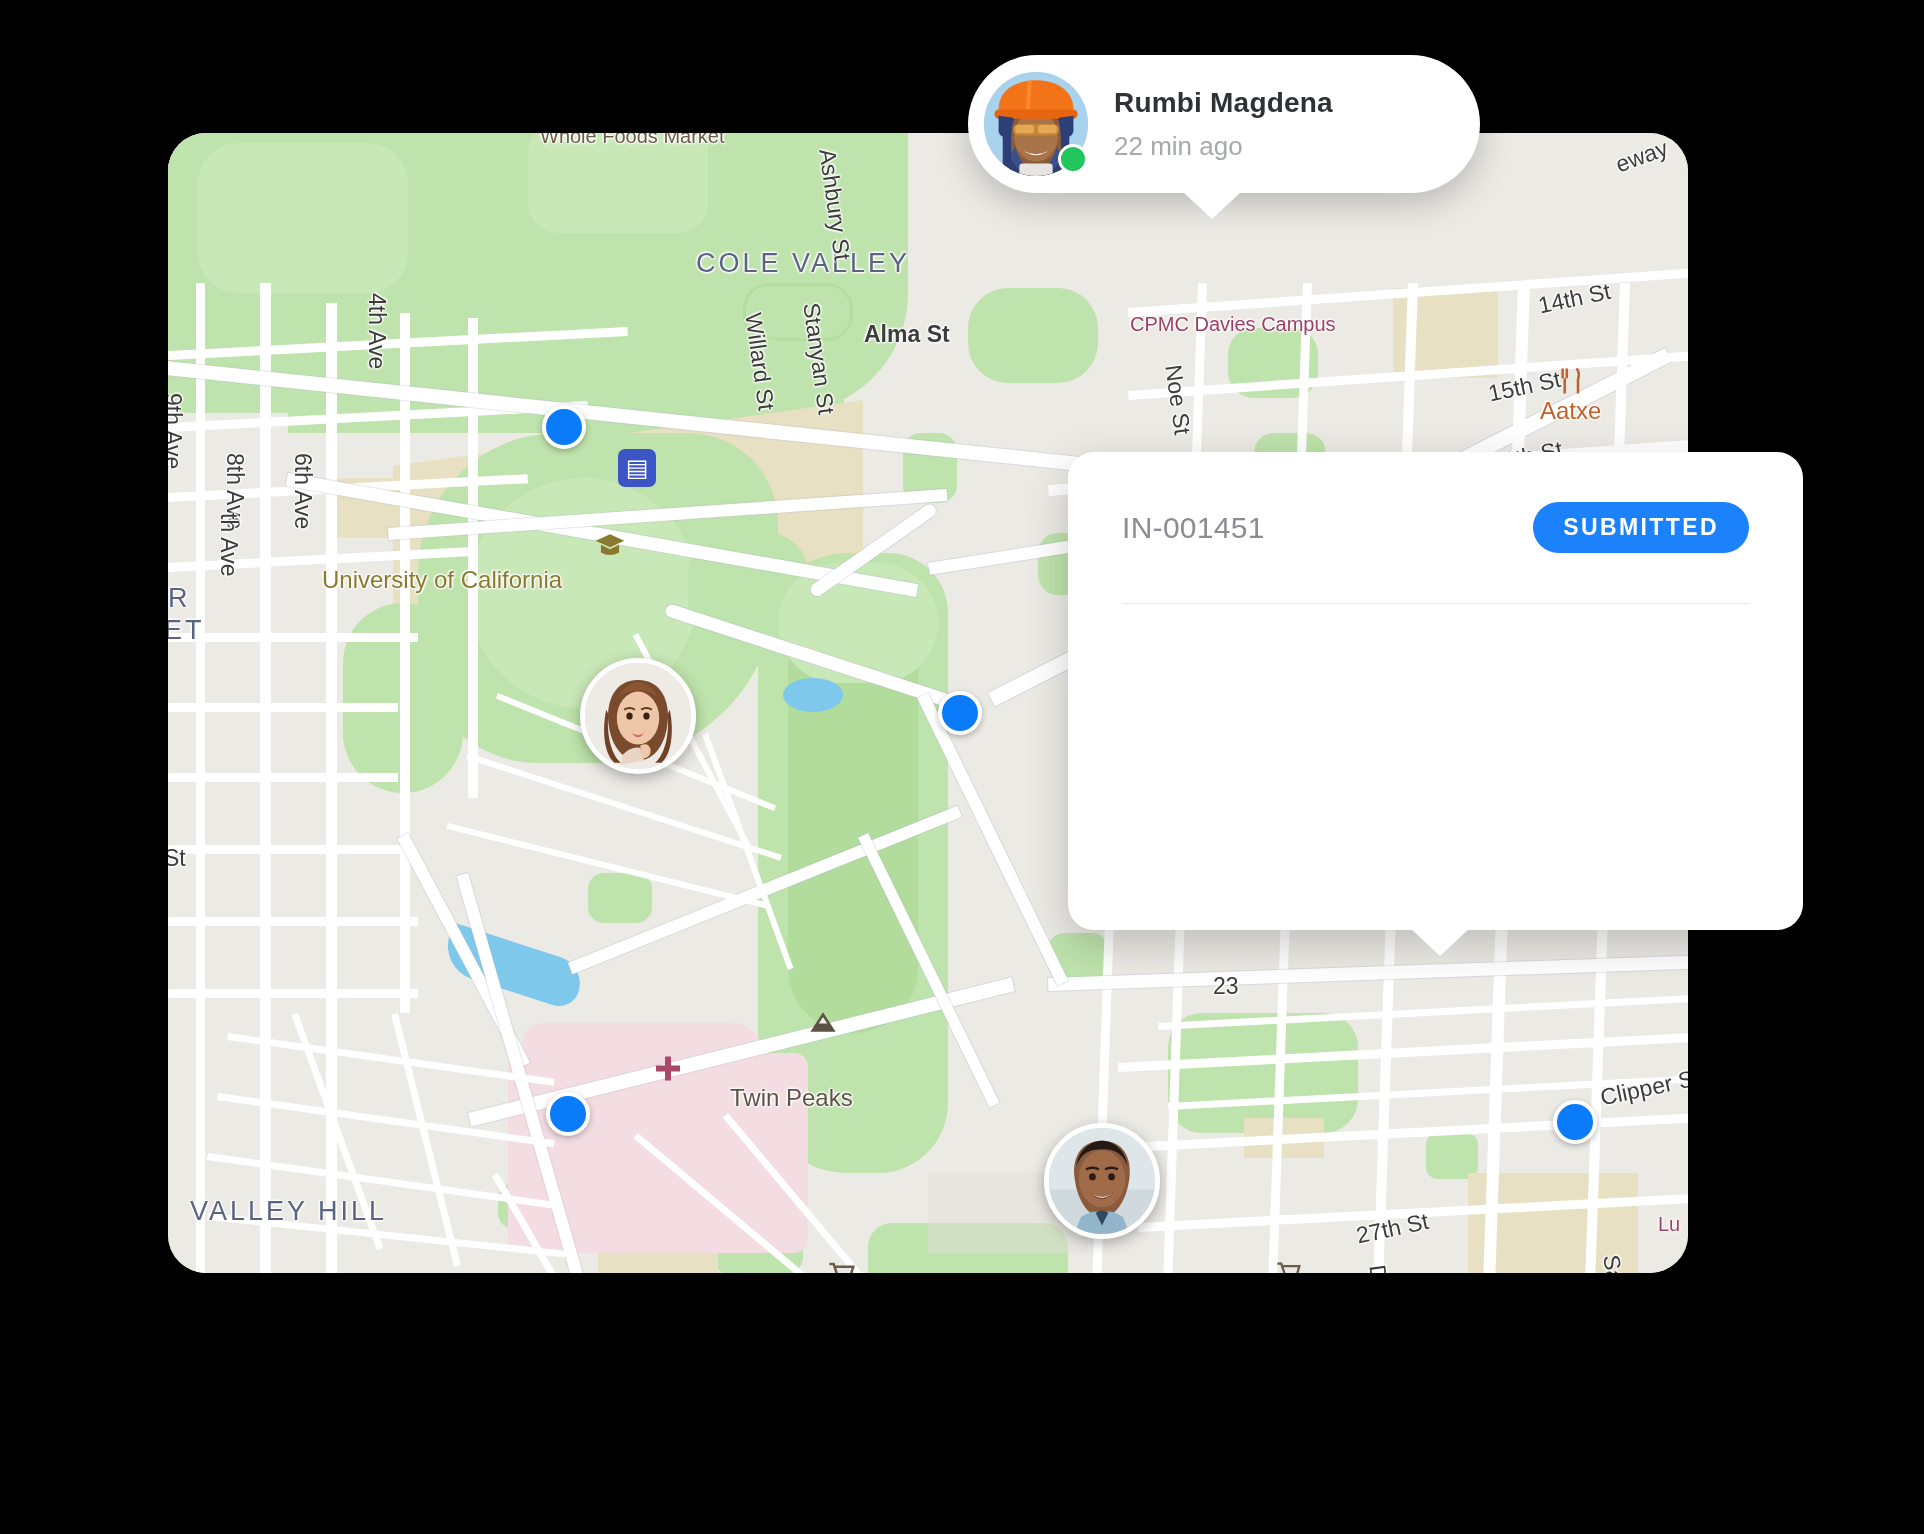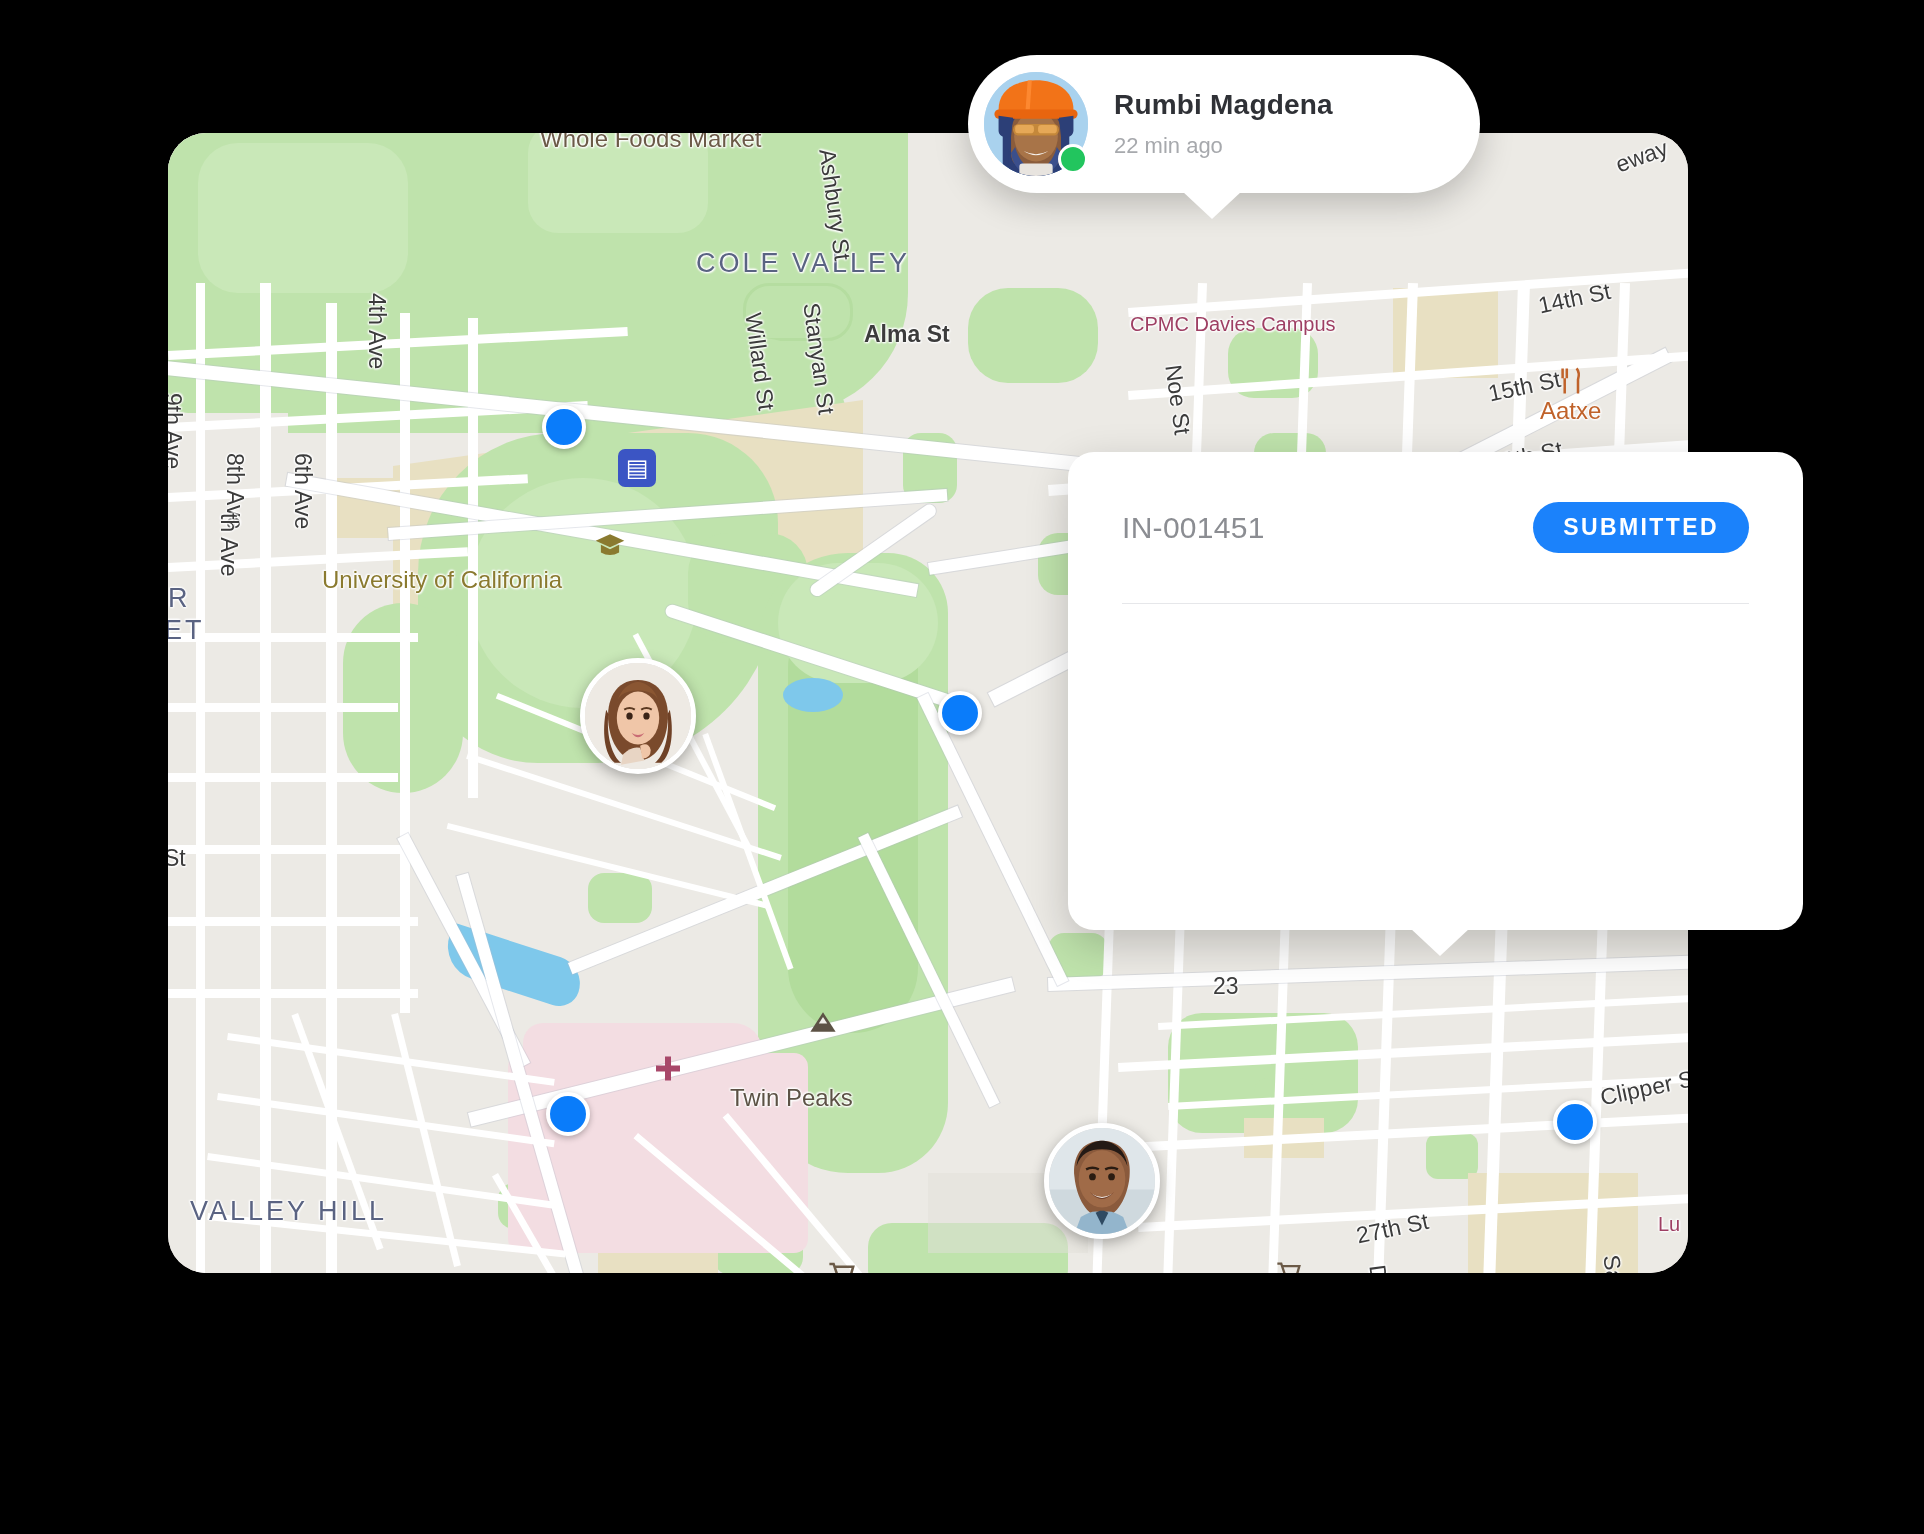--- a/index.html
+++ b/index.html
@@ -40,21 +40,21 @@
   .rd-thin { position:absolute; background:#ffffff; transform-origin:0 0; }
   .rd-maj { position:absolute; background:#ffffff; transform-origin:0 0;
             box-shadow:0 0 0 1px rgba(180,185,200,0.35); }
 
   
   .lbl { position:absolute; white-space:nowrap;
          font-family:"Liberation Sans", sans-serif;
          text-shadow: 0 0 3px #fff, 0 0 3px #fff, 0 0 2px #fff, 1px 1px 2px #fff, -1px -1px 2px #fff; }
   .lbl-street { font-size:23px; color:#3c3c3c; font-weight:400; }
   .lbl-hood   { font-size:27px; color:#5a6382; letter-spacing:3px; font-weight:400; }
-  .lbl-poi    { font-size:24px; color:#6b5a47; font-weight:400;text-align:right; }
+  .lbl-poi    { font-size:20px; color:#6b5a47; font-weight:400;text-align:right; }
   .lbl-park   { font-size:24px; color:#5c5245; font-weight:400; }
   .lbl-edu    { font-size:24px; color:#8a7a2f; font-weight:400; }
   .lbl-food   { font-size:24px; color:#c0622a; font-weight:400; }
   .lbl-med    { font-size:24px; color:#a8486a; font-weight:400; text-align:center; line-height:29px;}
   .lbl-medpoi { font-size:20px; color:#9e3f63; font-weight:400; }
   .rot90  { transform: rotate(90deg); transform-origin: 0 0; }
   .rot-20 { transform: rotate(-20deg); transform-origin: 0 0; }
   .rot-12 { transform: rotate(-12deg); transform-origin: 0 0; }
   .rot82  { transform: rotate(82deg); transform-origin: 0 0; }
   .ico-transit {
@@ -99,21 +99,21 @@
     width:104px; height:104px; border-radius:50%; overflow:hidden;
     background:#bcd9ef; position:relative;
   }
   .uc-status {
     position:absolute; right:0px; bottom:2px;
     width:30px; height:30px; border-radius:50%;
     background:#22c council; background:#22c55e; border:3px solid #fff;
   }
   .uc-text { margin-left:26px; }
   .uc-name { font-size:28px; font-weight:700; color:#2f3136; letter-spacing:0.2px; }
-  .uc-time { font-size:22px; color:#a7a9ad; margin-top:12px; }
+  .uc-time { font-size:26px; color:#a7a9ad; margin-top:12px; }
 
   
   .detail-card {
     position:absolute; left:1068px; top:452px;
     width:735px; height:478px;
     background:#fff; border-radius:26px;
     box-shadow: 0 14px 44px rgba(0,0,0,0.20);
     padding: 50px 54px 0 54px;
   }
   .detail-card .tail {

